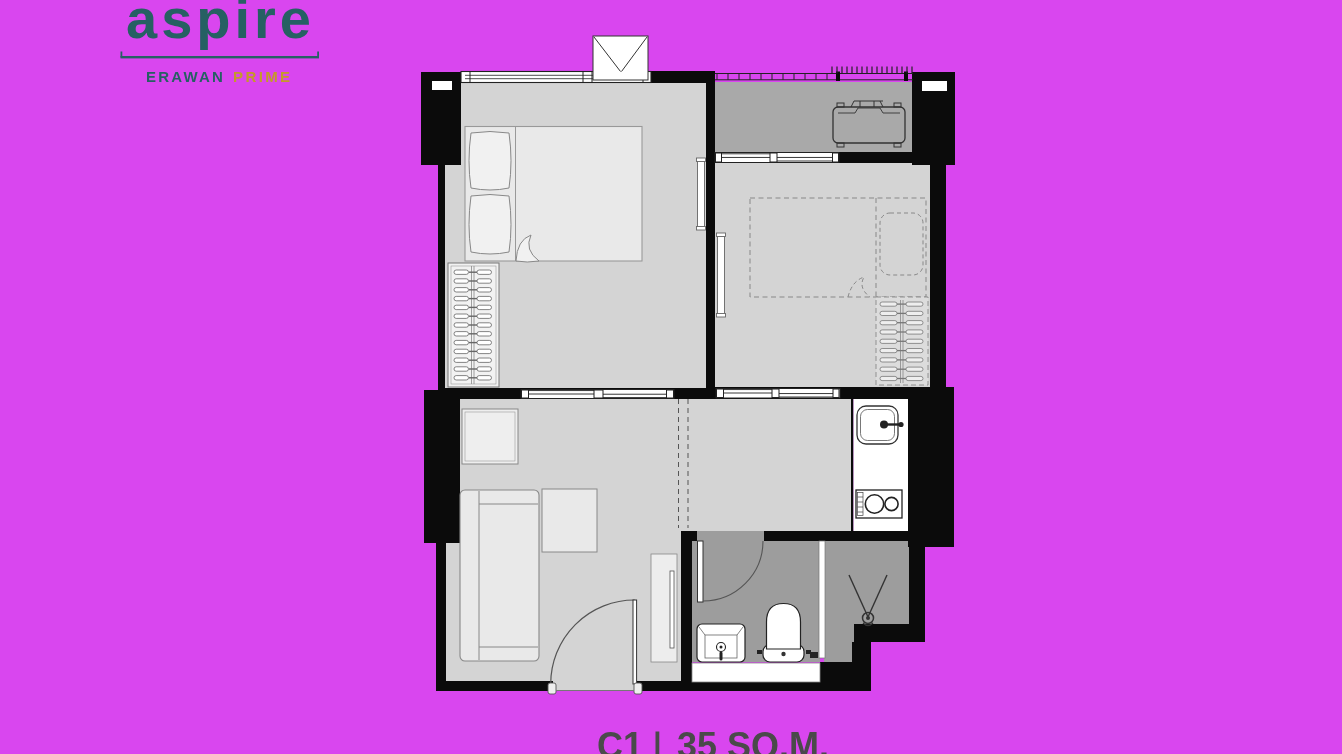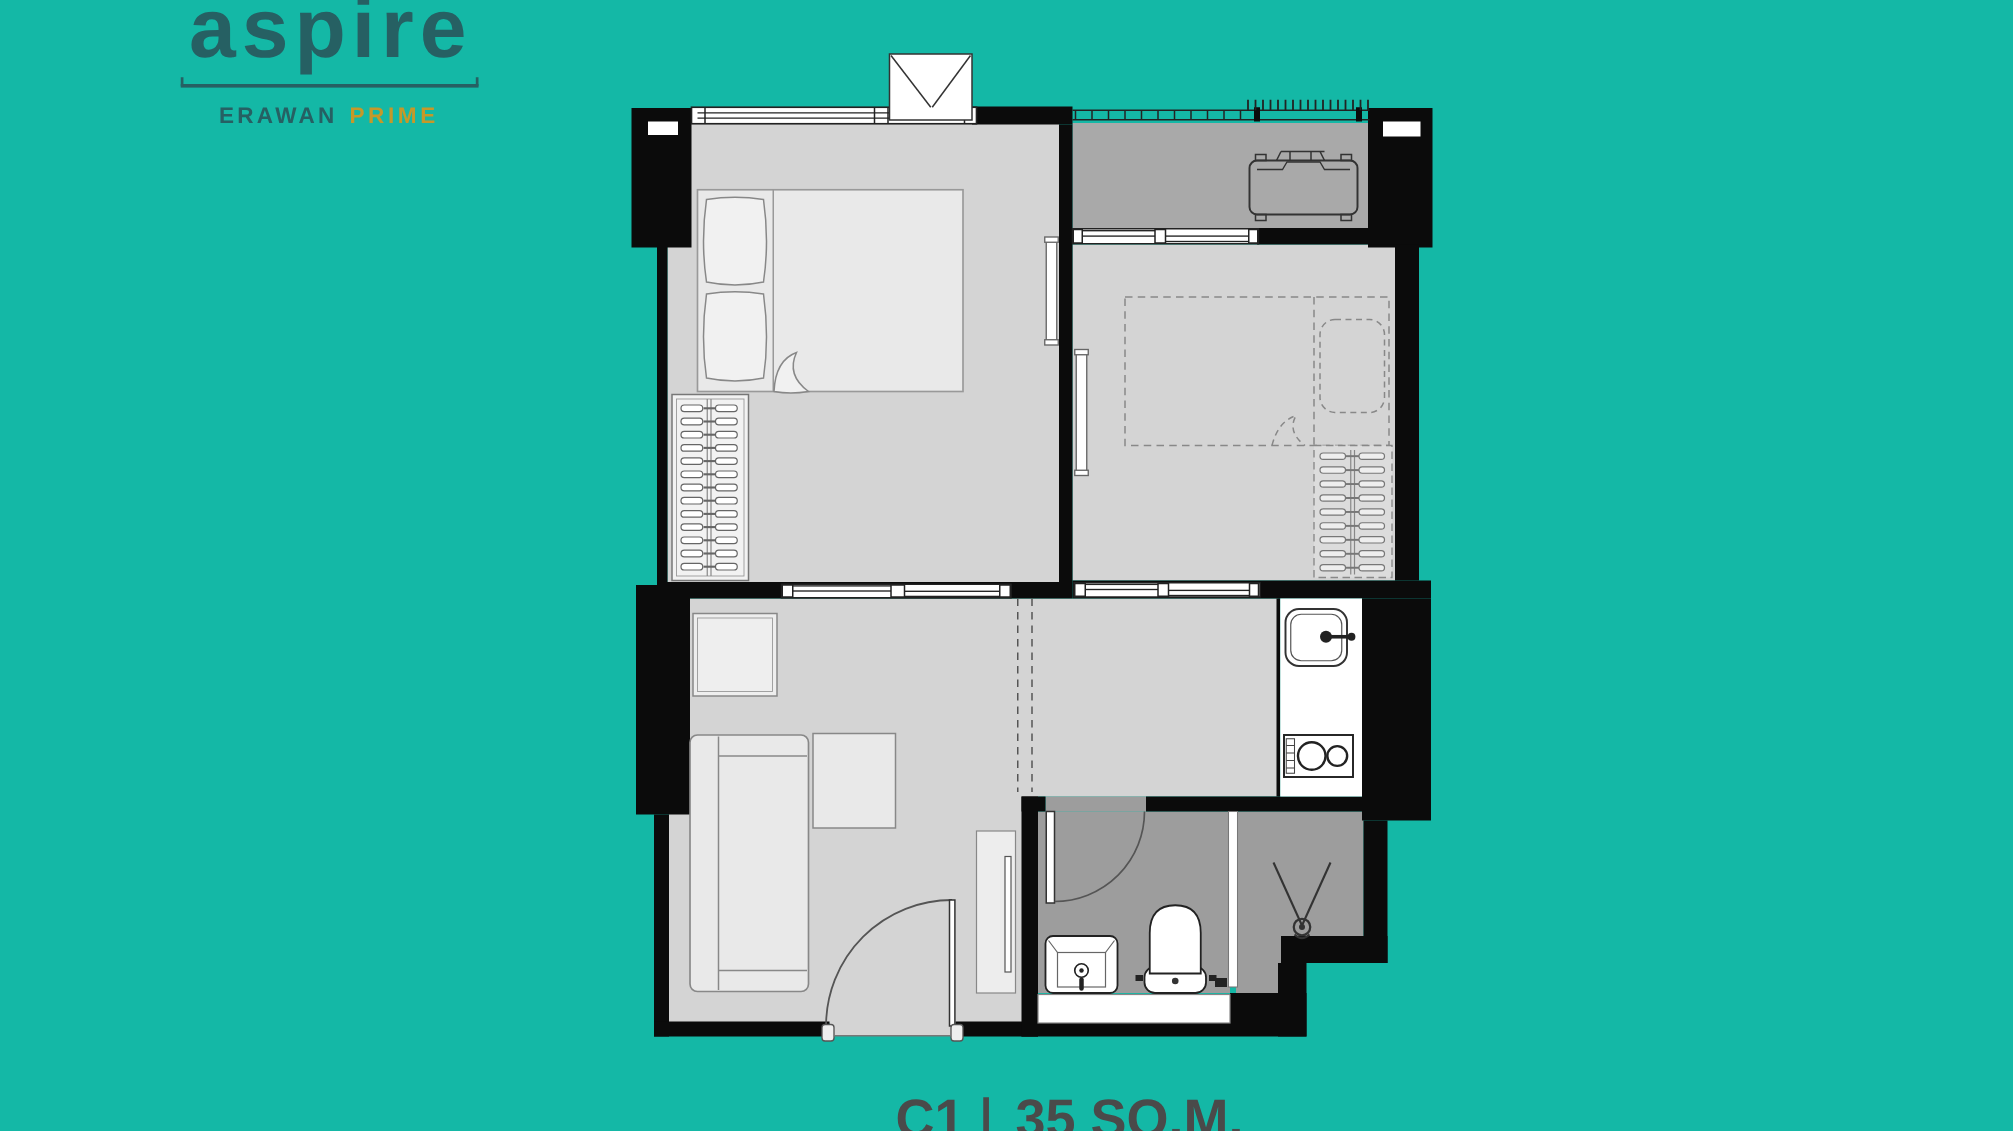--- a/index.html
+++ b/index.html
@@ -1,16 +1,16 @@
 <!DOCTYPE html>
 <html><head>
 <meta charset="utf-8">
 <style>
 html,body{margin:0;padding:0;background:#fff;}
-#page{position:relative;width:1342px;height:754px;background:#14b8a6;overflow:hidden;font-family:"Liberation Sans",sans-serif;}
+#page{position:relative;width:1342px;height:754px;background:#d946ef;overflow:hidden;font-family:"Liberation Sans",sans-serif;}
 svg{position:absolute;left:0;top:0;}
 </style>
 </head>
 <body>
 <div id="page">
 <svg width="1342" height="754" viewBox="0 0 1342 754">
 
 <g>
 <text x="126" y="38" font-size="56" font-weight="bold" fill="#266063" letter-spacing="4" font-family="Liberation Sans, sans-serif">aspire</text>
 </g>

